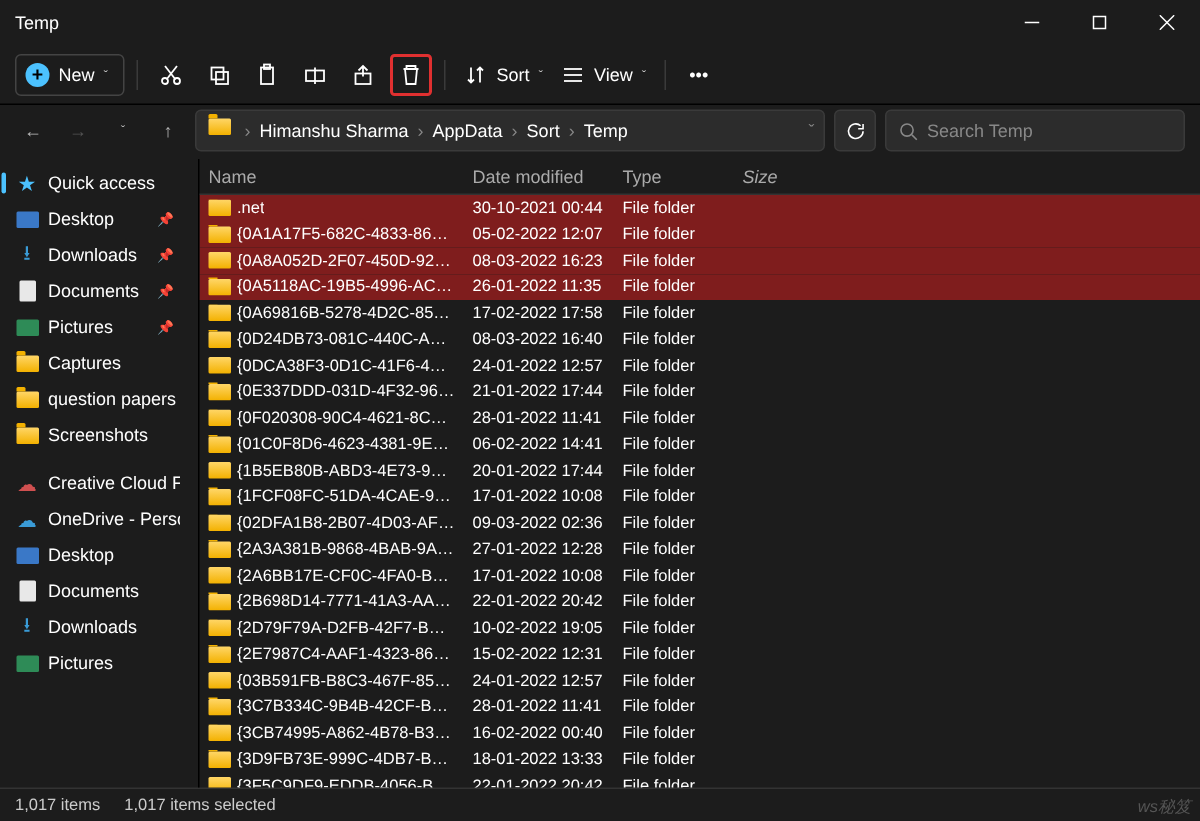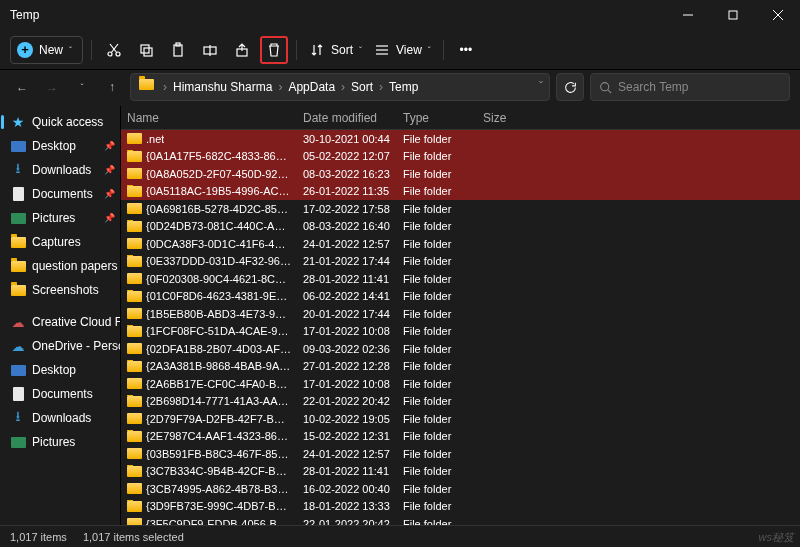--- a/index.html
+++ b/index.html
@@ -39,27 +39,27 @@
   .folderico::before { content:""; position:absolute; top:-3px; left:0; width:6px; height:3px; background:#f3b100; border-radius:1px 1px 0 0; }
   .star { color:#4cc2ff; font-size:14px; }
   .desktop-ico { width:15px; height:11px; background:#3a78c7; border-radius:1px; }
   .dl-ico::after { content:"⭳"; color:#3a9bd6; font-size:14px; }
   .doc-ico { width:11px; height:14px; background:#e8e8e8; border-radius:1px; }
   .pic-ico { width:15px; height:11px; background:#2e8b57; border-radius:1px; }
   .mus-ico::after { content:"♪"; color:#d45050; font-size:13px; }
   .pc-ico { width:14px; height:12px; border:1px solid #88b; border-radius:1px; background:#2a2a40; }
   .cloud-ico::after { content:"☁"; color:#d05050; font-size:13px; }
   .od-ico::after { content:"☁"; color:#3a9bd6; font-size:13px; }
-  .filepanel { flex:1; display:flex; flex-direction:column; border-left:1px solid #000; }
+  .filepanel { flex:1; display:flex; flex-direction:column; border-left:1px solid #000;margin-left:12px; }
   .headerrow { height:24px; display:flex; align-items:center; border-bottom:1px solid #333; color:#aaa; font-size:12px; }
   .headerrow .col, .row .col { padding: 0 6px; }
   .col-name { width: 176px; display:flex; align-items:center; gap:4px; overflow:hidden; }
   .col-date { width: 100px; }
   .col-type { width: 80px; }
-  .col-size { width: 80px; }
+  .col-size { width: 80px; font-style: italic; }
   .filelist { flex:1; overflow:hidden; }
   .row { height:17.5px; display:flex; align-items:center; font-size:11px; color:#fff; }
   .row.sel { background:#7f1d1d; }
   .row .fico { width:15px; height:11px; background:linear-gradient(#ffd667,#f3b100); border-radius:1px; position:relative; flex-shrink:0; }
   .row .fico::before { content:""; position:absolute; top:-2px; left:0; width:6px; height:2px; background:#f3b100; border-radius:1px 1px 0 0; }
   .row .name { white-space:nowrap; overflow:hidden; text-overflow:ellipsis; }
   .status { height:22px; background:#1c1c1c; border-top:1px solid #333; display:flex; align-items:center; padding:0 10px; gap:16px; font-size:11px; color:#ccc; }
   .watermark { position:absolute; bottom:2px; right:6px; font-size:11px; color:#555; font-style:italic; pointer-events:none; }
 </style>
 </head>

